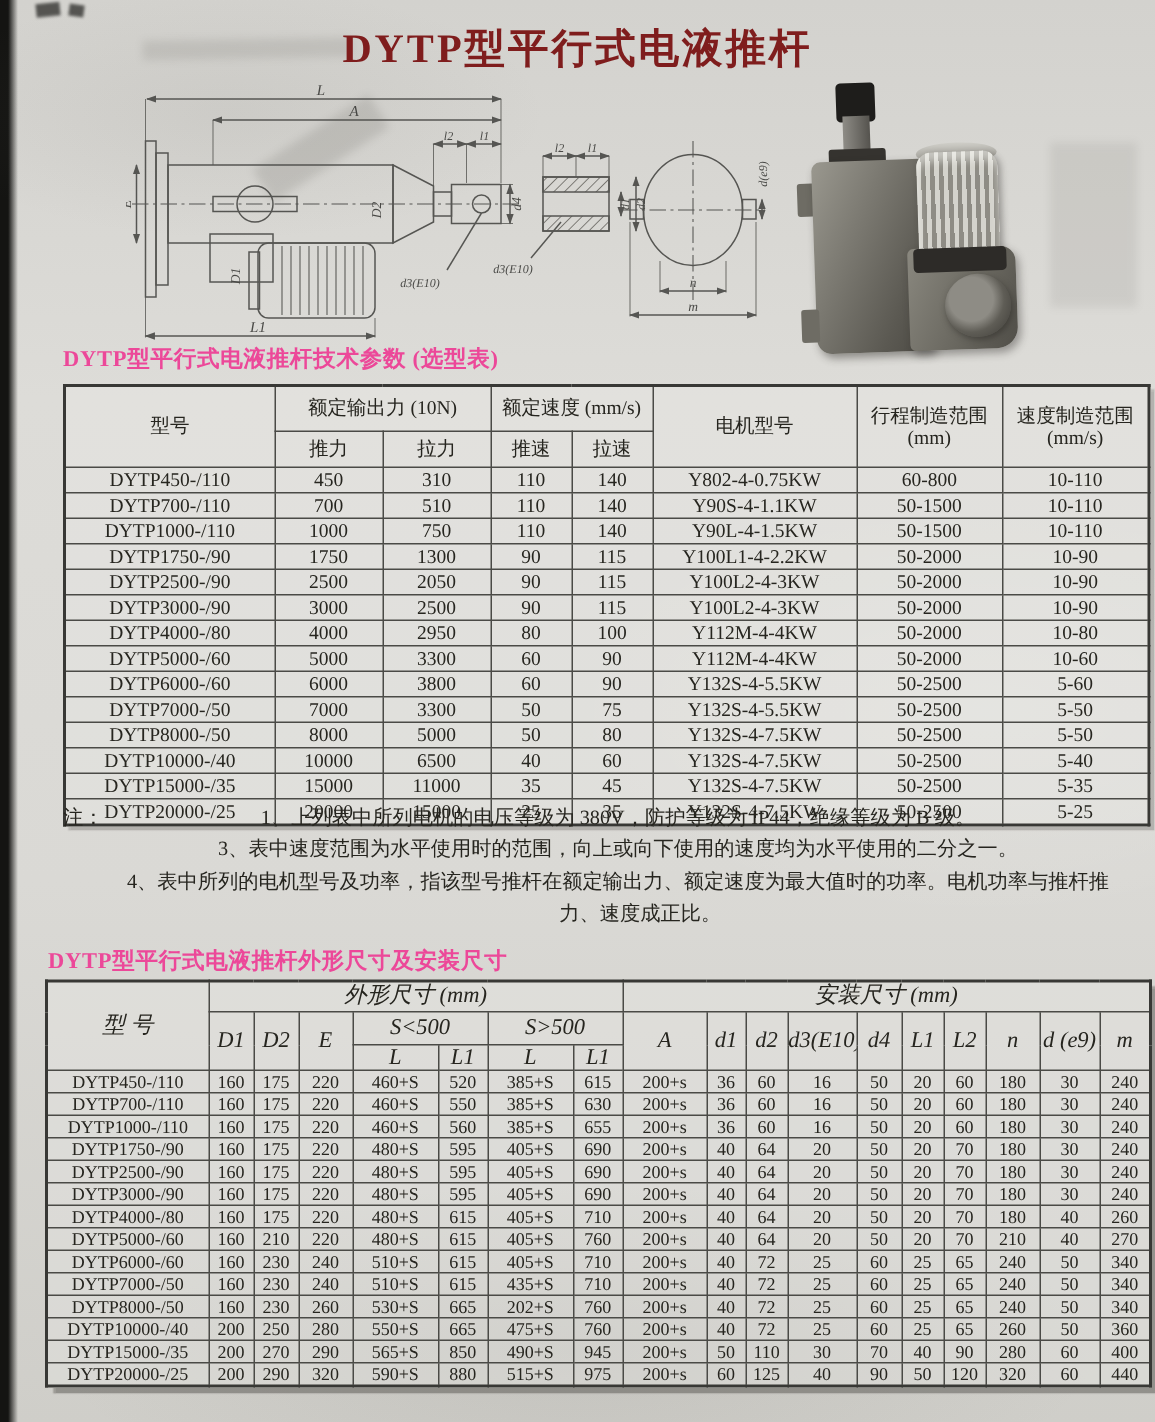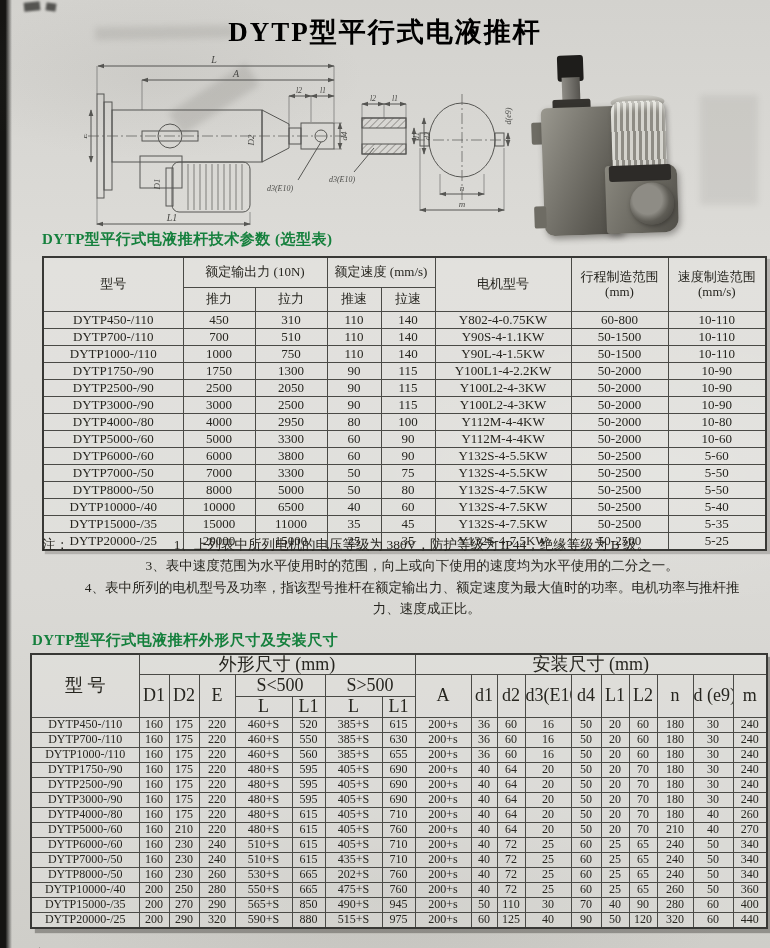--- a/index.html
+++ b/index.html
@@ -10,22 +10,22 @@
   }
   .edge-left{position:absolute;left:0;top:0;width:12px;height:948px;
     background:linear-gradient(90deg,#141412 0%,#141412 45%,rgba(20,20,18,0) 100%);}
   .corner-mark{position:absolute;background:#2b2b28;filter:blur(1px);opacity:.75;}
   .paper-texture{position:absolute;inset:0;pointer-events:none;
     background:
       radial-gradient(ellipse 300px 120px at 20% 8%, rgba(120,118,112,.10), transparent 70%),
       radial-gradient(ellipse 400px 200px at 85% 50%, rgba(255,255,252,.18), transparent 70%),
       radial-gradient(ellipse 500px 160px at 50% 95%, rgba(110,108,102,.12), transparent 70%);}
   .page-title{position:absolute;top:14px;left:0;width:770px;text-align:center;
-    font-size:27px;font-weight:bold;letter-spacing:2px;color:#000000;}
-  .section-heading{position:absolute;font-size:15px;font-weight:bold;color:#15803d;letter-spacing:.5px;}
+    font-size:27px;font-weight:bold;letter-spacing:2px;color:#7f1d1d;}
+  .section-heading{position:absolute;font-size:15px;font-weight:bold;color:#ec4899;letter-spacing:.5px;}
   #h1{left:42px;top:230px;}
   #h2{left:32px;top:631px;}
 
   svg text{font-family:"Liberation Serif","DejaVu Serif",serif;font-style:italic;fill:#3d3d3a;}
   .drawing{position:absolute;left:84px;top:52px;opacity:.92;}
 
   
   .photo{position:absolute;left:524px;top:54px;width:172px;height:184px;transform:rotate(-2deg);}
   .photo .rod-cap{position:absolute;left:36px;top:0px;width:26px;height:26px;background:#1e1d1b;border-radius:3px;}
   .photo .rod{position:absolute;left:40px;top:22px;width:18px;height:30px;background:linear-gradient(90deg,#8e8c86,#55534e);}
@@ -52,21 +52,21 @@
 
   table{border-collapse:collapse;table-layout:fixed;position:absolute;background:rgba(236,235,231,.35);}
   th,td{border:1px solid #4a4a46;text-align:center;vertical-align:middle;padding:0;
     font-weight:normal;white-space:nowrap;overflow:hidden;line-height:1.08;}
   thead th{font-size:13px;}
   #table1{left:42px;top:256px;width:723px;border:2px solid #383835;box-shadow:3px 3px 1px rgba(85,83,78,.30);}
   #table1 thead tr:nth-child(1) th{height:29px;}
   #table1 thead tr:nth-child(2) th{height:23px;}
   #table1 tbody td{height:16px;font-size:13px;}
   #table2{left:30px;top:653px;width:736px;border:2px solid #383835;box-shadow:5px 4px 1px rgba(70,68,64,.45);font-size:12px;}
-  #table2 thead th{font-size:18px;}
+  #table2 thead th{font-size:15px;font-style:italic;}
   #table2 thead tr:nth-child(1) th{height:19px;}
   #table2 thead tr:nth-child(2) th{height:21px;}
   #table2 thead tr:nth-child(3) th{height:14px;}
   #table2 tbody td{height:14px;font-size:12px;}
   .two-line div{line-height:1.15;}
 
   .notes{position:absolute;left:42px;top:534px;width:708px;font-size:13.5px;line-height:1.58;}
   .notes-prefix{position:absolute;left:0;top:0;}
   .notes-list{margin-left:32px;text-align:center;}
   .notes-list>div{padding-left:2.2em;text-indent:-2.2em;}

